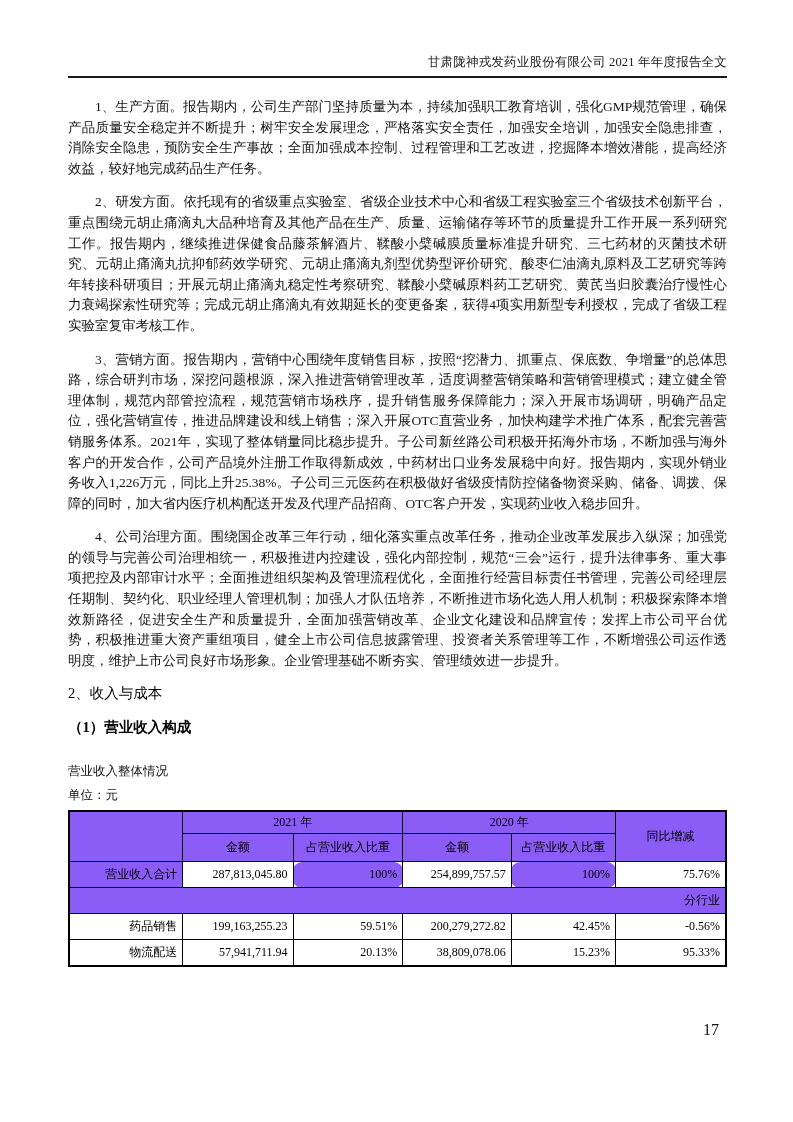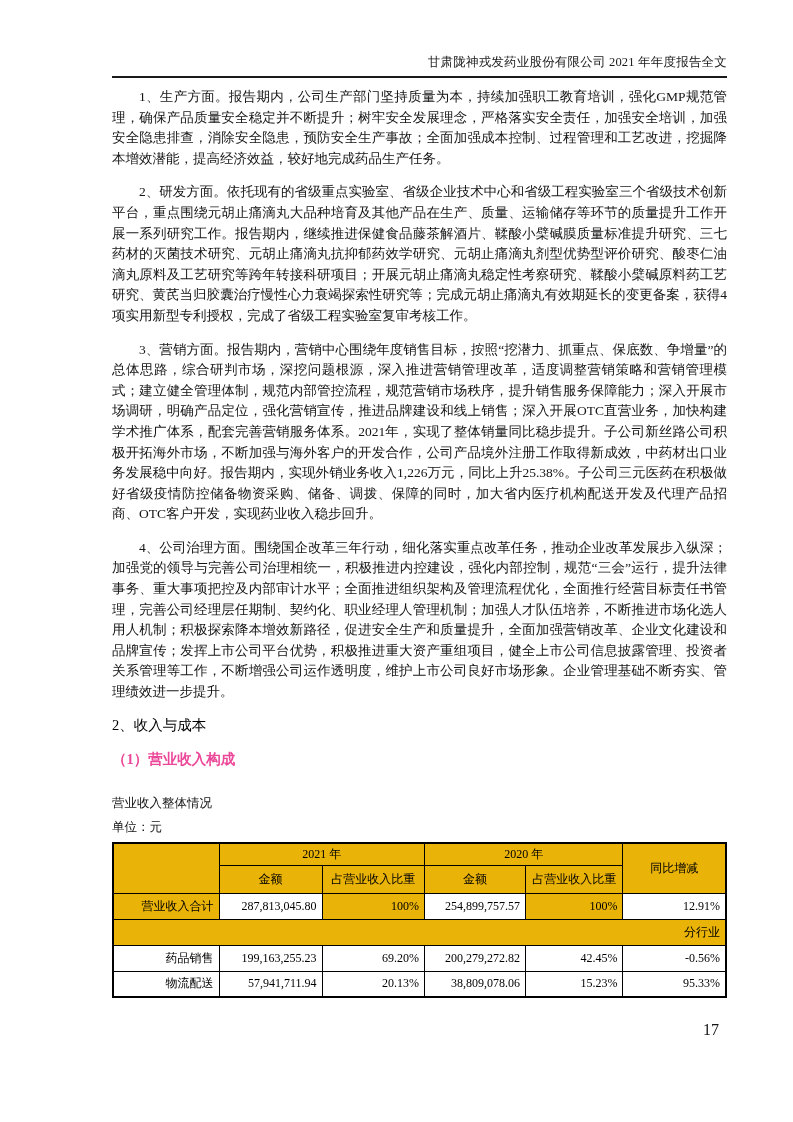--- a/index.html
+++ b/index.html
@@ -6,54 +6,53 @@
   html, body { margin: 0; padding: 0; background: #ffffff; }
   .page {
     position: relative;
     width: 793px;
     height: 1122px;
     margin: 0 auto;
     background: #ffffff;
     font-family: "Liberation Serif", "DejaVu Serif", serif;
     color: #111111;
     overflow: hidden;
-    padding-left: 44px;
   }
   .header-band {
     margin: 0 66px 0 68px;
     padding-top: 54px;
     padding-bottom: 5px;
     border-bottom: 2px solid #1a1a1a;
     text-align: right;
     font-size: 12.5px;
     letter-spacing: 0.2px;
     color: #1a1a1a;
   }
   .content { margin: 0 66px 0 68px; }
   p.body {
     font-size: 13.5px;
     line-height: 20.6px;
     text-align: justify;
     text-indent: 2em;
     margin: 0 0 13px 0;
     color: #141414;
   }
-  p.first { margin-top: 9px; }
+  p.first { margin-top: 19px; }
   h2.sec {
     font-size: 14.5px;
     font-weight: normal;
     margin: 0 0 0 0;
     padding-top: 0;
     color: #000;
   }
   h3.sec {
     font-size: 14.5px;
     font-weight: bold;
     margin: 15px 0 0 0;
-    color: #ec4899;
+    color: #000000;
   }
   .overview-label {
     font-size: 12.5px;
     margin: 26px 0 0 0;
     color: #141414;
   }
   .unit-label {
     font-size: 12.5px;
     text-align: left;
     margin: 7px 0 6px 0;
@@ -67,24 +66,24 @@
     font-size: 12px;
     color: #000;
   }
   table.rev td {
     border: 1px solid #000;
     padding: 2px 5px;
     vertical-align: middle;
     overflow: hidden;
     white-space: nowrap;
   }
-  td.g { background: #eab308; }
+  td.g { background: #8b5cf6; }
   td.c { text-align: center; }
   td.l { text-align: right; padding-left: 6px; }
-  td.r { text-align: right; padding-right: 5px; }
+  td.r { text-align: right; padding-right: 5px; border-radius: 9px; }
   tr.hdr1 td { height: 22px; }
   tr.hdr2 td { height: 28px; }
   tr.data td { height: 26px; }
   .page-number {
     position: absolute;
     right: 74px;
     bottom: 83px;
     font-size: 16px;
     color: #141414;
   }
@@ -132,29 +131,29 @@
           <td class="g c">占营业收入比重</td>
           <td class="g c">金额</td>
           <td class="g c">占营业收入比重</td>
         </tr>
         <tr class="data">
           <td class="g l">营业收入合计</td>
           <td class="r">287,813,045.80</td>
           <td class="g r">100%</td>
           <td class="r">254,899,757.57</td>
           <td class="g r">100%</td>
-          <td class="r">12.91%</td>
+          <td class="r">75.76%</td>
         </tr>
         <tr class="data">
           <td class="g l" colspan="6">分行业</td>
         </tr>
         <tr class="data">
           <td class="l">药品销售</td>
           <td class="r">199,163,255.23</td>
-          <td class="r">69.20%</td>
+          <td class="r">59.51%</td>
           <td class="r">200,279,272.82</td>
           <td class="r">42.45%</td>
           <td class="r">-0.56%</td>
         </tr>
         <tr class="data">
           <td class="l">物流配送</td>
           <td class="r">57,941,711.94</td>
           <td class="r">20.13%</td>
           <td class="r">38,809,078.06</td>
           <td class="r">15.23%</td>

